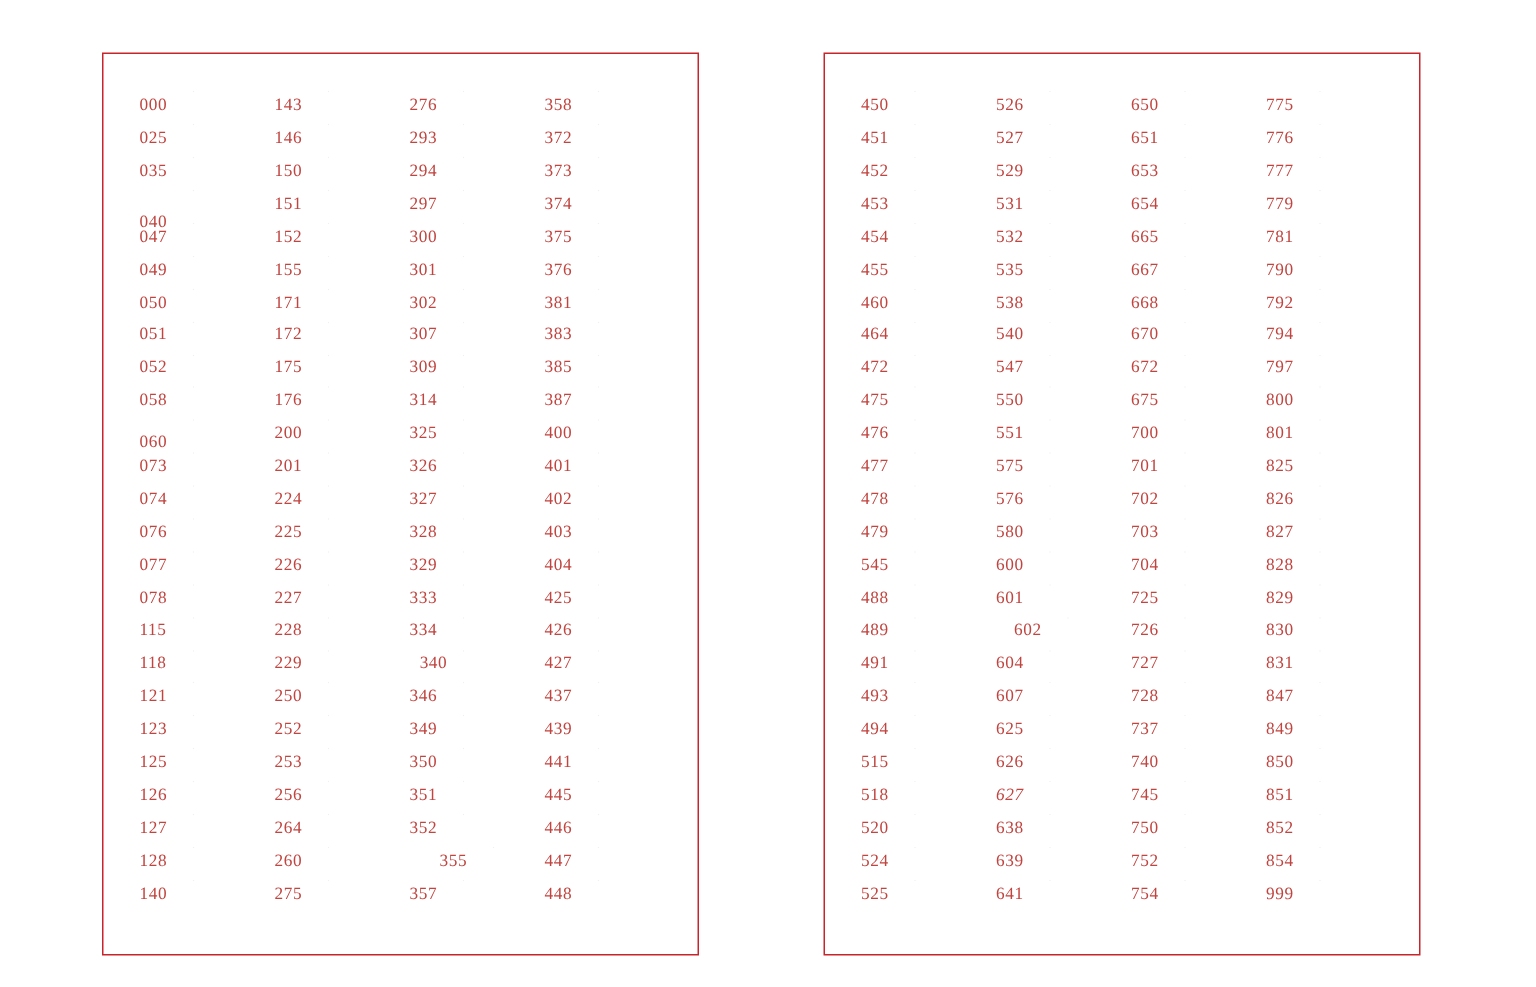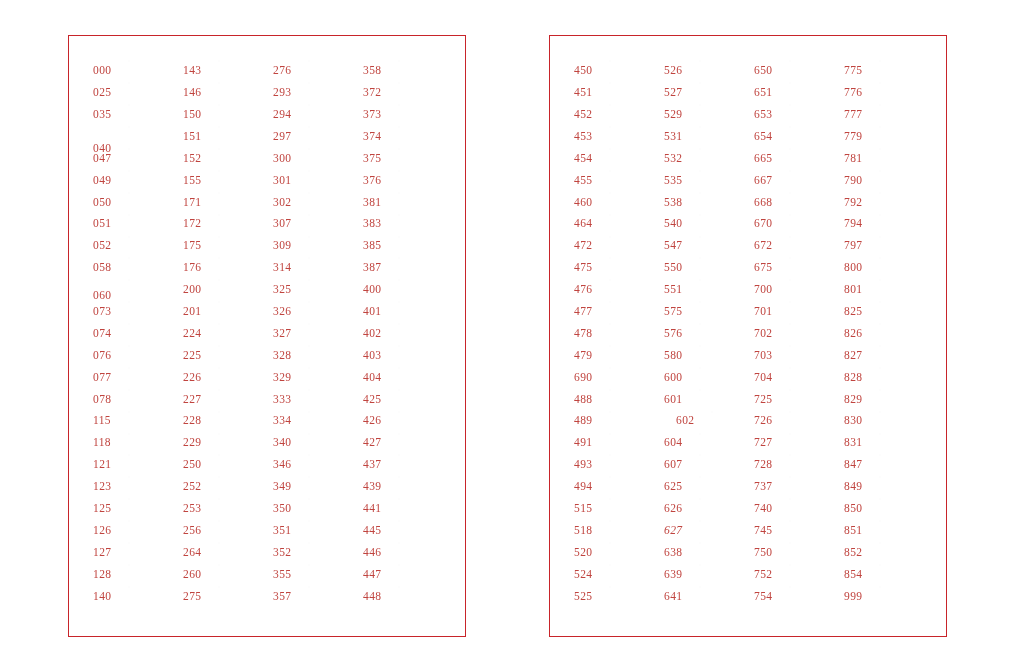--- a/index.html
+++ b/index.html
@@ -387,21 +387,21 @@
           </div>
           <div class="entry">
             <span class="code" style="color: rgb(192, 68, 63);">333</span>
             <span class="swatch-wrap"><span class="swatch" style="background: rgb(65, 102, 168);"></span></span>
           </div>
           <div class="entry">
             <span class="code" style="color: rgb(192, 68, 63);">334</span>
             <span class="swatch-wrap"><span class="swatch" style="background: rgb(74, 82, 160);"></span></span>
           </div>
           <div class="entry">
-            <span class="code" style="color: rgb(192, 68, 63);">340</span>
+            <span class="code" style="color: rgb(192, 68, 63); text-align: center;">340</span>
             <span class="swatch-wrap"><span class="swatch" style="background: rgb(54, 58, 120);"></span></span>
           </div>
           <div class="entry">
             <span class="code" style="color: rgb(192, 68, 63);">346</span>
             <span class="swatch-wrap"><span class="swatch" style="background: rgb(70, 72, 79);"></span></span>
           </div>
           <div class="entry">
             <span class="code" style="color: rgb(192, 68, 63);">349</span>
             <span class="swatch-wrap"><span class="swatch" style="background: rgb(25, 169, 204);"></span></span>
           </div>
@@ -411,21 +411,21 @@
           </div>
           <div class="entry">
             <span class="code" style="color: rgb(192, 68, 63);">351</span>
             <span class="swatch-wrap"><span class="swatch" style="background: rgb(79, 106, 155);"></span></span>
           </div>
           <div class="entry">
             <span class="code" style="color: rgb(192, 68, 63);">352</span>
             <span class="swatch-wrap"><span class="swatch" style="background: rgb(21, 83, 156);"></span></span>
           </div>
           <div class="entry">
-            <span class="code" style="color: rgb(192, 68, 63);">355</span>
+            <span class="code" style="color: rgb(192, 68, 63); margin-left: 20px;">355</span>
             <span class="swatch-wrap"><span class="swatch" style="background: rgb(25, 83, 160);"></span></span>
           </div>
           <div class="entry">
             <span class="code" style="color: rgb(192, 68, 63);">357</span>
             <span class="swatch-wrap"><span class="swatch" style="background: rgb(33, 64, 154);"></span></span>
           </div>
         </div>
         <div class="col">
           <div class="entry">
             <span class="code" style="color: rgb(192, 68, 63);">358</span>
@@ -583,21 +583,21 @@
           </div>
           <div class="entry">
             <span class="code" style="color: rgb(192, 68, 63);">478</span>
             <span class="swatch-wrap"><span class="swatch" style="background: rgb(21, 57, 77);"></span></span>
           </div>
           <div class="entry">
             <span class="code" style="color: rgb(192, 68, 63);">479</span>
             <span class="swatch-wrap"><span class="swatch" style="background: rgb(20, 60, 69);"></span></span>
           </div>
           <div class="entry">
-            <span class="code" style="color: rgb(192, 68, 63);">690</span>
+            <span class="code" style="color: rgb(192, 68, 63);">545</span>
             <span class="swatch-wrap"><span class="swatch" style="background: rgb(23, 55, 58);"></span></span>
           </div>
           <div class="entry">
             <span class="code" style="color: rgb(192, 68, 63);">488</span>
             <span class="swatch-wrap"><span class="swatch" style="background: rgb(20, 31, 38);"></span></span>
           </div>
           <div class="entry">
             <span class="code" style="color: rgb(192, 68, 63);">489</span>
             <span class="swatch-wrap"><span class="swatch" style="background: rgb(23, 96, 138);"></span></span>
           </div>

